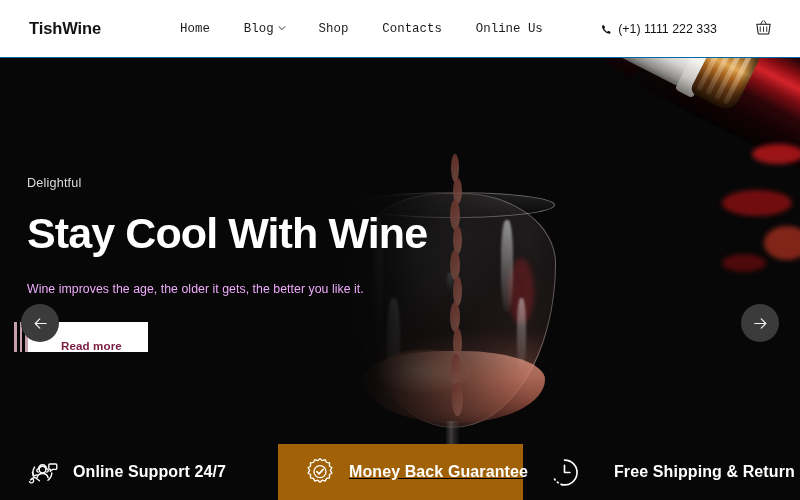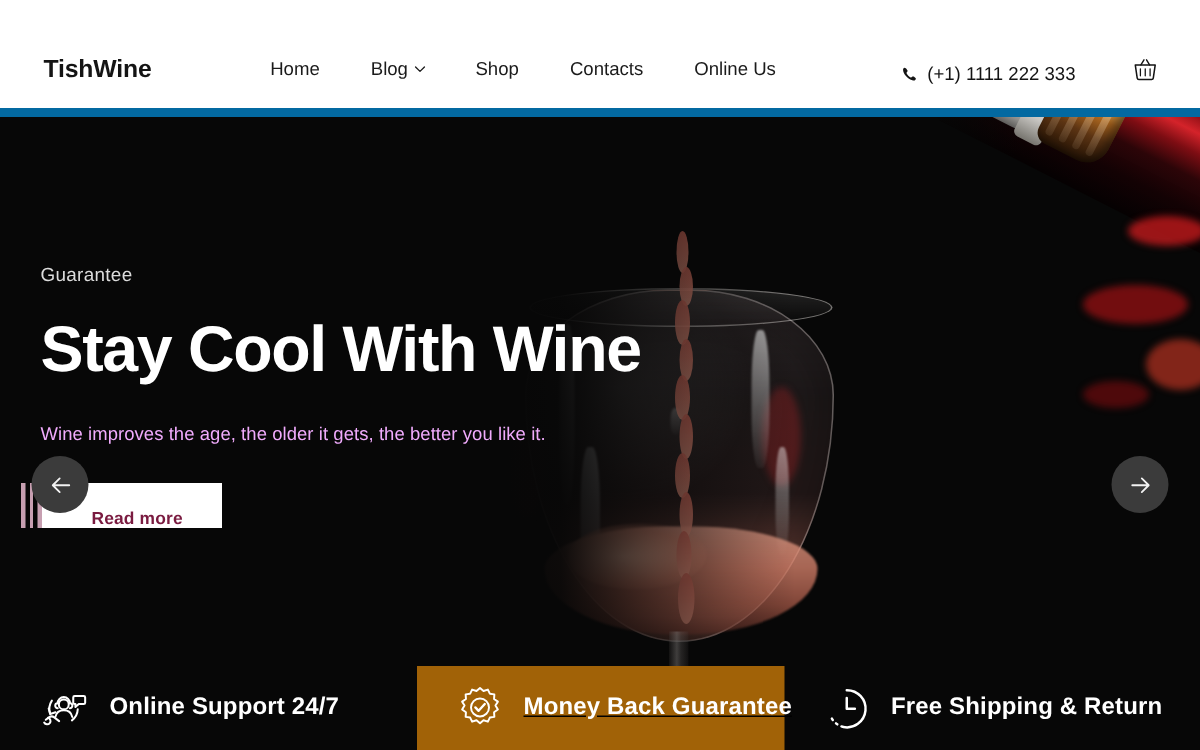--- a/index.html
+++ b/index.html
@@ -19,25 +19,24 @@
     overflow: hidden;
   }
 
   
   .site-header {
     position: absolute;
     top: 0; left: 0;
     width: 800px;
     height: 58px;
     background: #ffffff;
-    border-bottom: 6px solid #0369a1;
+    border-bottom: 1px solid #0369a1;
     display: flex;
     align-items: center;
     z-index: 40;
-    margin-top: 20px;
   }
 
   .brand {
     margin-left: 29px;
     font-size: 16.5px;
     font-weight: 700;
     color: #141414;
     letter-spacing: -0.1px;
     white-space: nowrap;
   }
@@ -51,20 +50,21 @@
 
   .nav-item {
     display: flex;
     align-items: center;
     gap: 4px;
     padding: 0 17px;
     font-size: 12.4px;
     color: #1b1b1b;
     white-space: nowrap;
     cursor: pointer;
+    font-family: Liberation Mono, monospace;
   }
 
   .chevron-dn {
     display: inline-block;
     width: 7px; height: 7px;
     position: relative;
     top: -1px;
   }
   .chevron-dn svg { display: block; }
 
@@ -368,21 +368,21 @@
     align-items: center;
     height: 56px;
   }
   .feat-support { width: 278px; padding-left: 28px; background: transparent; }
   .feat-money {
     width: 245px;
     padding-left: 26px;
     background: #a16207;
     text-decoration: underline;
   }
-  .feat-ship { width: 277px; padding-left: 26px; background: transparent; }
+  .feat-ship { width: 277px; padding-left: 26px; background: transparent; gap: 20px; }
 
   .feat-icon {
     width: 31px; height: 31px;
     flex: 0 0 31px;
     margin-right: 14px;
     display: flex; align-items: center; justify-content: center;
   }
   .feat-icon svg { display: block; }
   .feat-label {
     font-size: 16px;
@@ -493,21 +493,21 @@
           <div class="glass-wine"></div>
           <div class="glass-splash"></div>
         </div>
         <div class="glass-stem"></div>
       </div>
 
       <div class="hero-fade-left"></div>
     </div>
 
     <div class="hero-content">
-      <div class="eyebrow">Guarantee</div>
+      <div class="eyebrow">Delightful</div>
       <h1 class="hero-title">Stay Cool With Wine</h1>
       <p class="hero-sub">Wine improves the age, the older it gets, the better you like it.</p>
       <button class="read-more">
         <span class="btn-stripes">
           <i></i>
             <i></i>
             <i></i>
         </span>
         <span>Read more</span>
       </button>

